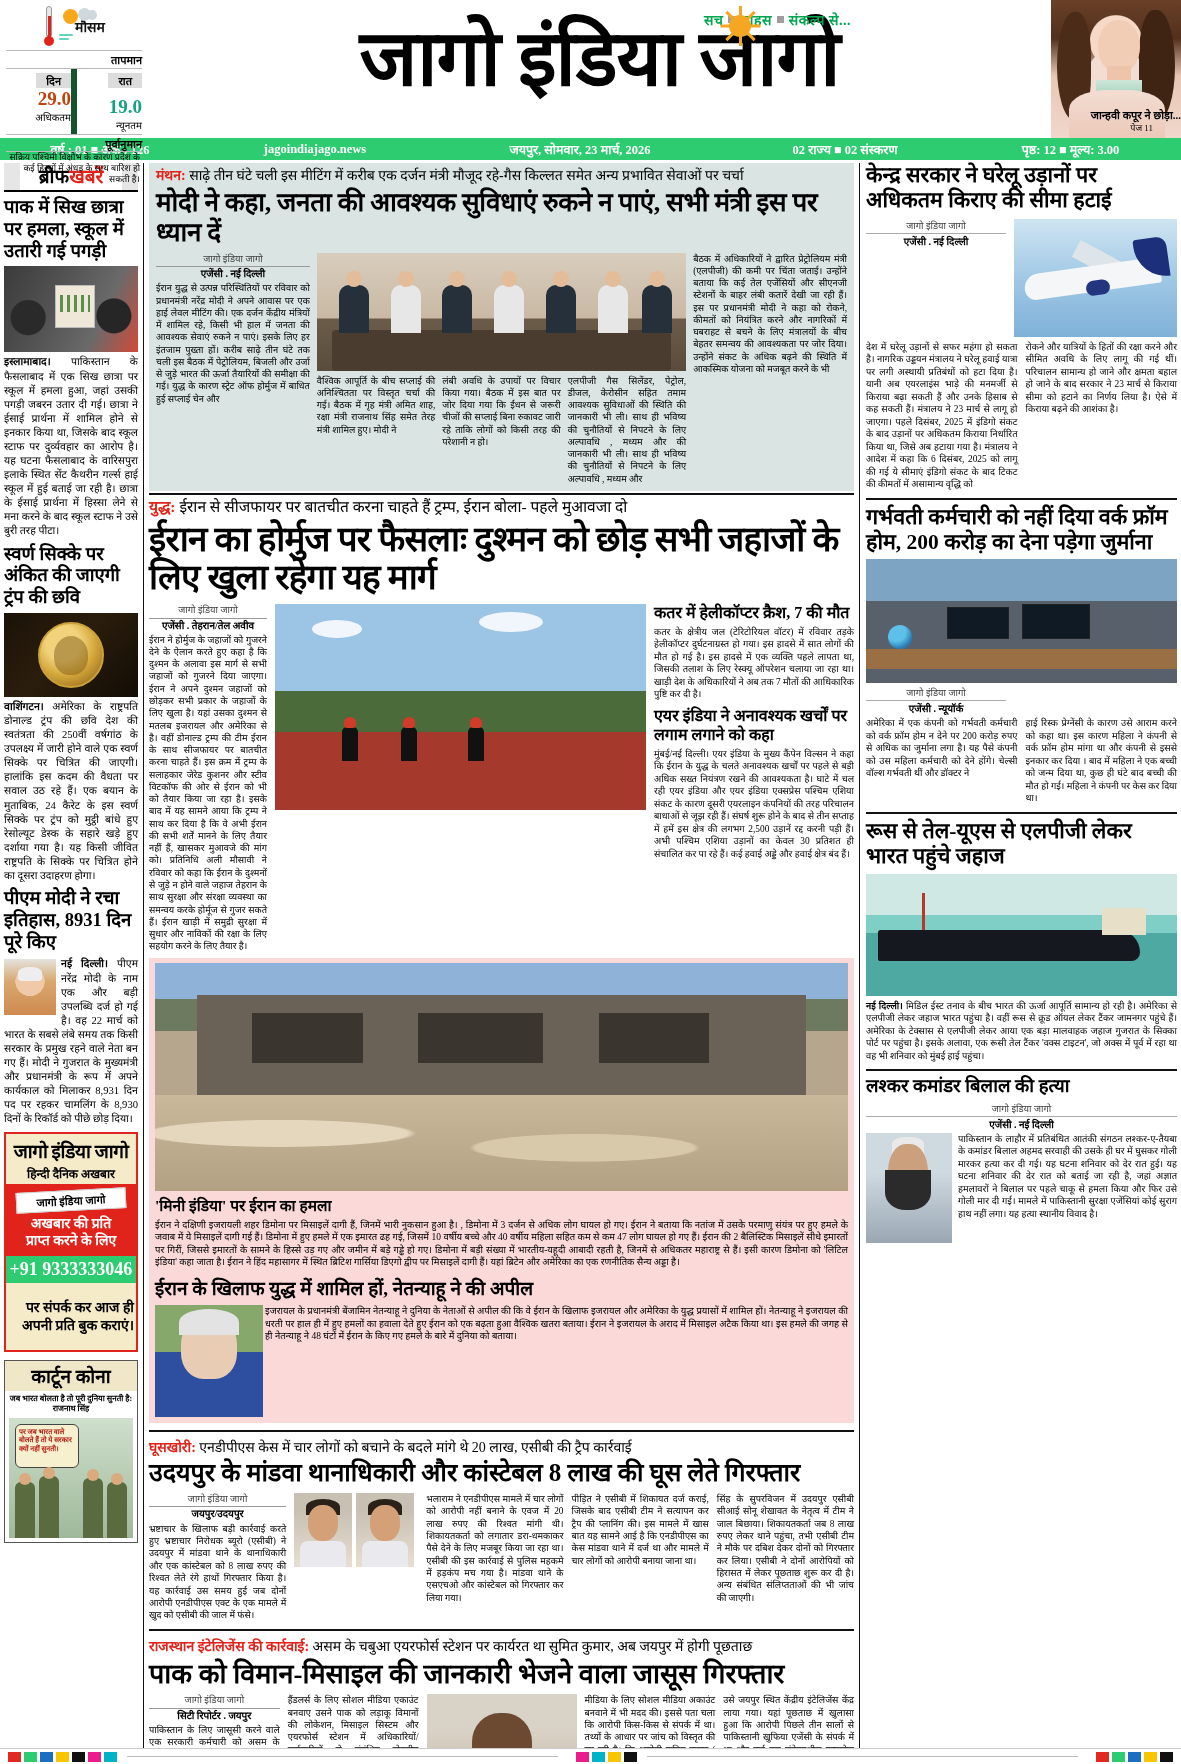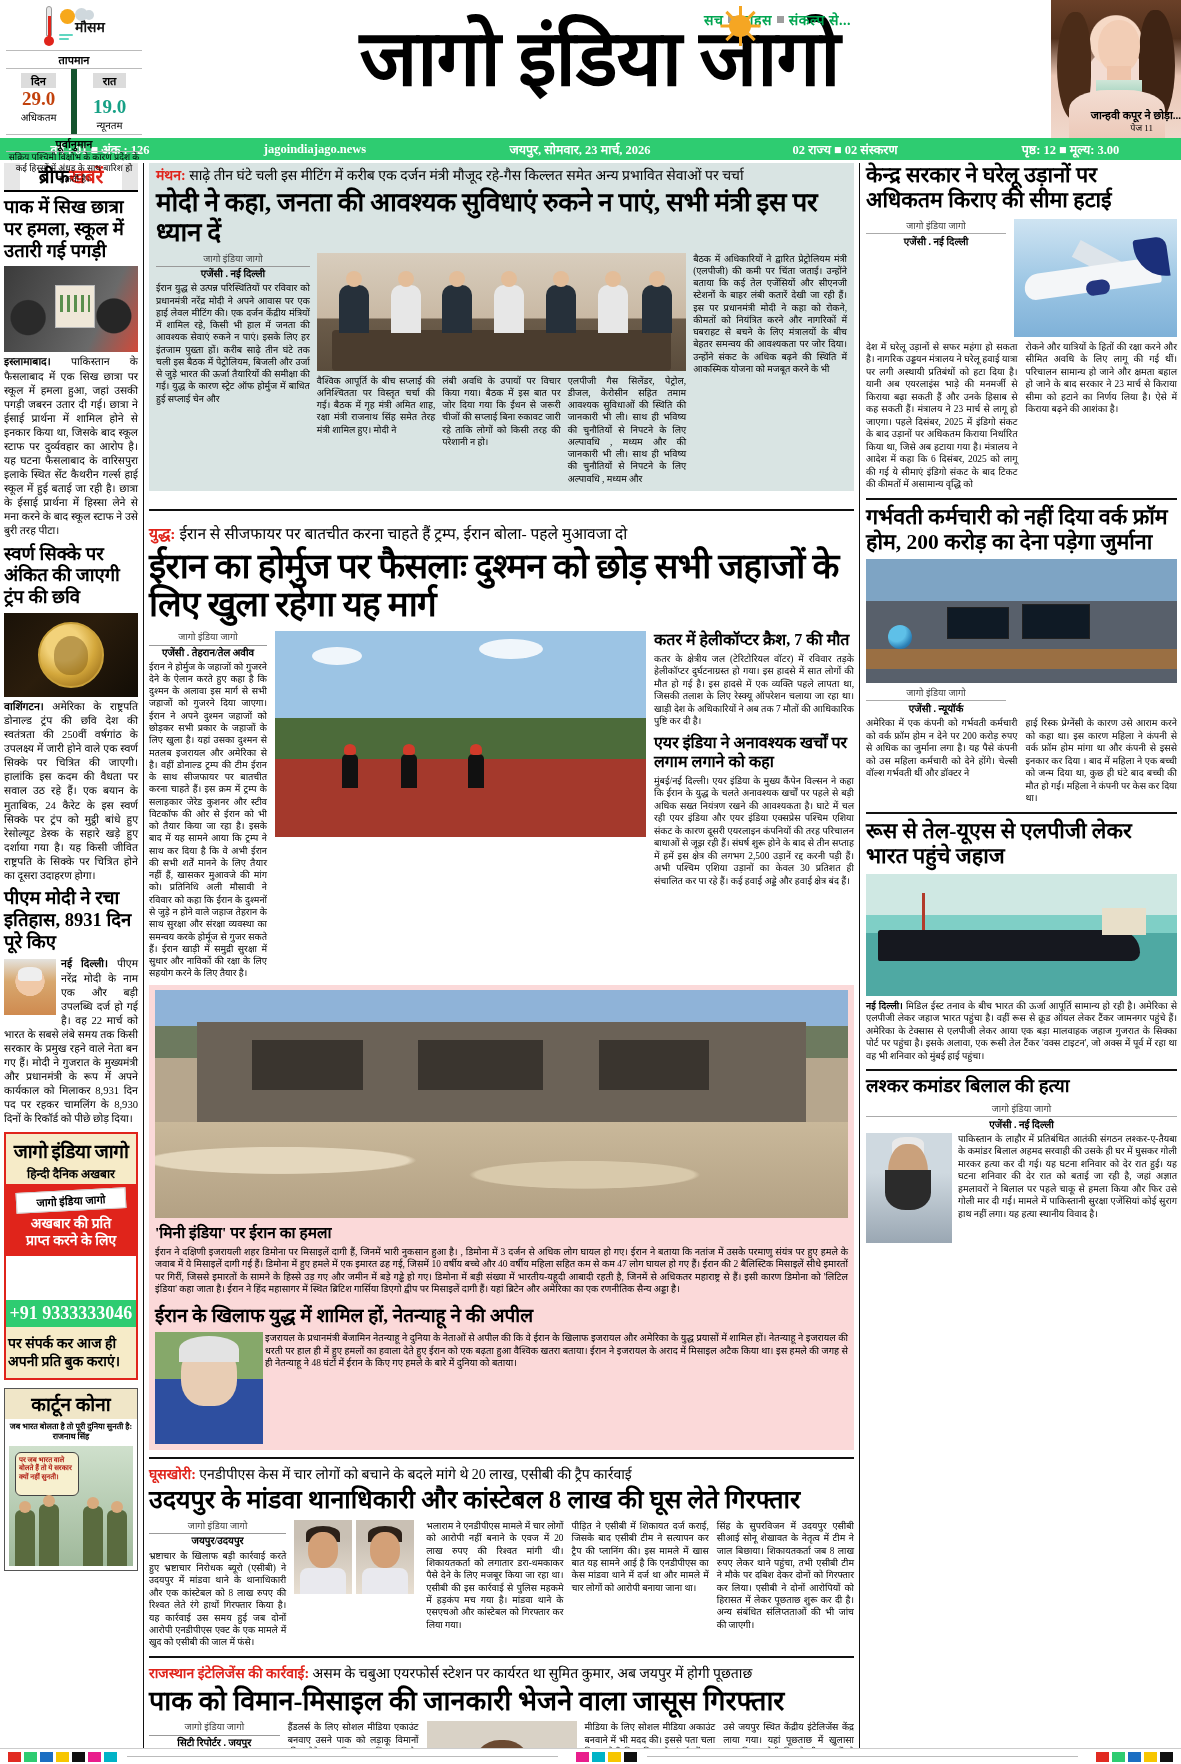--- a/index.html
+++ b/index.html
@@ -7,21 +7,21 @@
   html, body {
     width: 1181px; height: 1764px;
     background: #ffffff;
     font-family: "Liberation Serif", "DejaVu Serif", serif;
     overflow: hidden;
   }
   .page { position: relative; width: 1181px; height: 1764px; background: #fff; }
 
   
   .masthead { position: relative; height: 138px; width: 1181px; display: flex; align-items: flex-start; }
-  .weather-box { width: 148px; padding: 4px 6px 0 6px; text-align: center; }
+  .weather-box { width: 148px; padding: 4px 6px 0 6px; text-align: right; }
   .weather-top { display: flex; align-items: center; justify-content: center; gap: 2px; height: 44px; }
   .thermo { position: relative; width: 12px; height: 40px; }
   .thermo .tube { position: absolute; left: 3px; top: 0; width: 6px; height: 30px; background: #e8e8e8; border: 1px solid #999; border-radius: 3px 3px 0 0; }
   .thermo .merc { position: absolute; left: 4.5px; top: 10px; width: 3px; height: 22px; background: #e0241b; }
   .thermo .bulb { position: absolute; left: 1px; bottom: 0; width: 10px; height: 10px; background: #e0241b; border-radius: 50%; }
   .sun-sm { width: 15px; height: 15px; background: #f7a81b; border-radius: 50%; display:inline-block; margin-right:-5px; position:relative; top:-4px;}
   .cloud-sm { width: 26px; height: 14px; background: #cfd8dd; border-radius: 8px; position: relative; }
   .cloud-sm:before { content:""; position:absolute; left:5px; top:-6px; width:13px;height:13px;background:#cfd8dd;border-radius:50%; }
   .cloud-sm:after { content:""; position:absolute; left:14px; top:-4px; width:10px;height:10px;background:#cfd8dd;border-radius:50%; }
   .wind-line { width:14px;height:2px;background:#5fd6c0;margin:2px 0 0 2px;border-radius:2px;}
@@ -94,22 +94,22 @@
   .ph-modi:after{content:"";position:absolute;left:14px;top:8px;width:24px;height:14px;background:#eee;border-radius:40% 40% 20% 20%;}
 
   
   .ad-box { border: 2.5px solid #e0241b; margin-top: 6px; }
   .ad-t1 { background: #f6ebc8; text-align: center; padding: 4px 2px 2px; }
   .ad-logo { font-weight: bold; font-size: 19px; letter-spacing: -0.5px;}
   .ad-sub { font-size: 12px; font-weight: bold; margin-top:1px; }
   .ad-t2 { background: #e0241b; color: #fff; text-align:center; padding: 4px 2px 6px;}
   .ad-paper { background:#fff; color:#000; font-weight:bold; font-size:11px; transform: rotate(-3deg); margin: 2px 8px 5px; padding:2px 0; border:1px solid #ccc;}
   .ad-line { font-size: 14px; font-weight: bold; line-height: 1.2;}
-  .ad-phone { background: #2ecc71; color:#fff; font-weight:bold; font-size: 18px; text-align:center; padding: 3px 0; margin-top: 44px;}
-  .ad-t3 { background:#f6ebc8; text-align:left; font-size:14px; font-weight:bold; line-height:1.25; padding: 8px 2px;}
+  .ad-phone { background: #2ecc71; color:#fff; font-weight:bold; font-size: 18px; text-align:center; padding: 3px 0;}
+  .ad-t3 { background:#f6ebc8; text-align:right; font-size:14px; font-weight:bold; line-height:1.25; padding: 16px 2px;}
   .cartoon-box { border:1.5px solid #555; margin-top:8px; }
   .cartoon-head { background:#f0e6c8; text-align:center; font-size:19px; font-weight:bold; padding:2px 0;}
   .cartoon-cap { font-size:8px; text-align:center; font-weight:bold; padding:3px 4px 2px; line-height:1.25;}
   .cartoon-art { height: 120px; margin: 2px 4px 4px; background:linear-gradient(180deg,#cfe0cc,#9fb89a); position:relative; overflow:hidden;}
   .cartoon-art .bub { position:absolute; left:6px; top:6px; width:64px; height:44px; background:#f7f0cf; border:1px solid #444; border-radius:6px; font-size:7px; font-weight:bold; color:#b01c12; padding:3px; line-height:1.2;}
   .cartoon-art .sold { position:absolute; bottom:0; width:20px; height:56px; background:#5a6b3f; border-radius:6px 6px 0 0;}
   .cartoon-art .sold:after{content:"";position:absolute;left:4px;top:-9px;width:12px;height:12px;border-radius:50%;background:#d9ab7e;}
 
   
   .kicker-band { background: #d9e4e3; padding: 5px 7px 6px; }
@@ -121,21 +121,21 @@
   .byline { text-align: center; border-bottom: 1px solid #999; font-size: 9.5px; color:#444; padding-bottom:1px;}
   .byline2 { text-align: center; font-size: 10px; font-weight: bold; margin-bottom: 2px;}
   .ph-meeting { height: 118px; margin-bottom: 4px; position: relative; overflow:hidden;
     background: linear-gradient(180deg,#d8cdbd 0%, #c9b9a4 55%, #6b5c4a 56%, #5a4c3c 100%);}
   .ph-meeting .tbl { position:absolute; left:4%; bottom:0; width:92%; height:34%; background:#4a3c2e; border-radius:4px;}
   .ph-meeting .p { position:absolute; bottom:32%; width:30px; height:48px; background:#26303a; border-radius:10px 10px 0 0;}
   .ph-meeting .p:after { content:""; position:absolute; left:7px; top:-14px; width:16px; height:16px; border-radius:50%; background:#e3bd99;}
   .ph-meeting .p.w { background:#e7e7e7; }
 
   
-  .warwrap { border-top: 2px solid #111; margin-top: 18px; padding-top: 11px; }
+  .warwrap { border-top: 2px solid #111; margin-top: 2px; padding-top: 0; }
   .war-kicker { font-size: 15.5px; }
   .war-kicker .tag { color: #e0241b; font-weight: bold; }
   .warhead { font-size: 35px; font-weight: bold; line-height: 1.1; margin: 4px 0 6px; letter-spacing:-0.8px;}
   .war-cols { display: flex; gap: 8px; }
   .war-narrow { width: 118px; font-size: 9.3px; line-height:1.32; text-align: justify; }
   .war-mid { flex: 1; }
   .war-right { width: 200px; }
   .qatar-h { font-size: 16px; font-weight: bold; line-height: 1.18; margin-bottom: 3px;}
   .qatar-b { font-size: 9.4px; line-height: 1.33; text-align: justify; }
   .ph-rubble { height: 228px; background:

